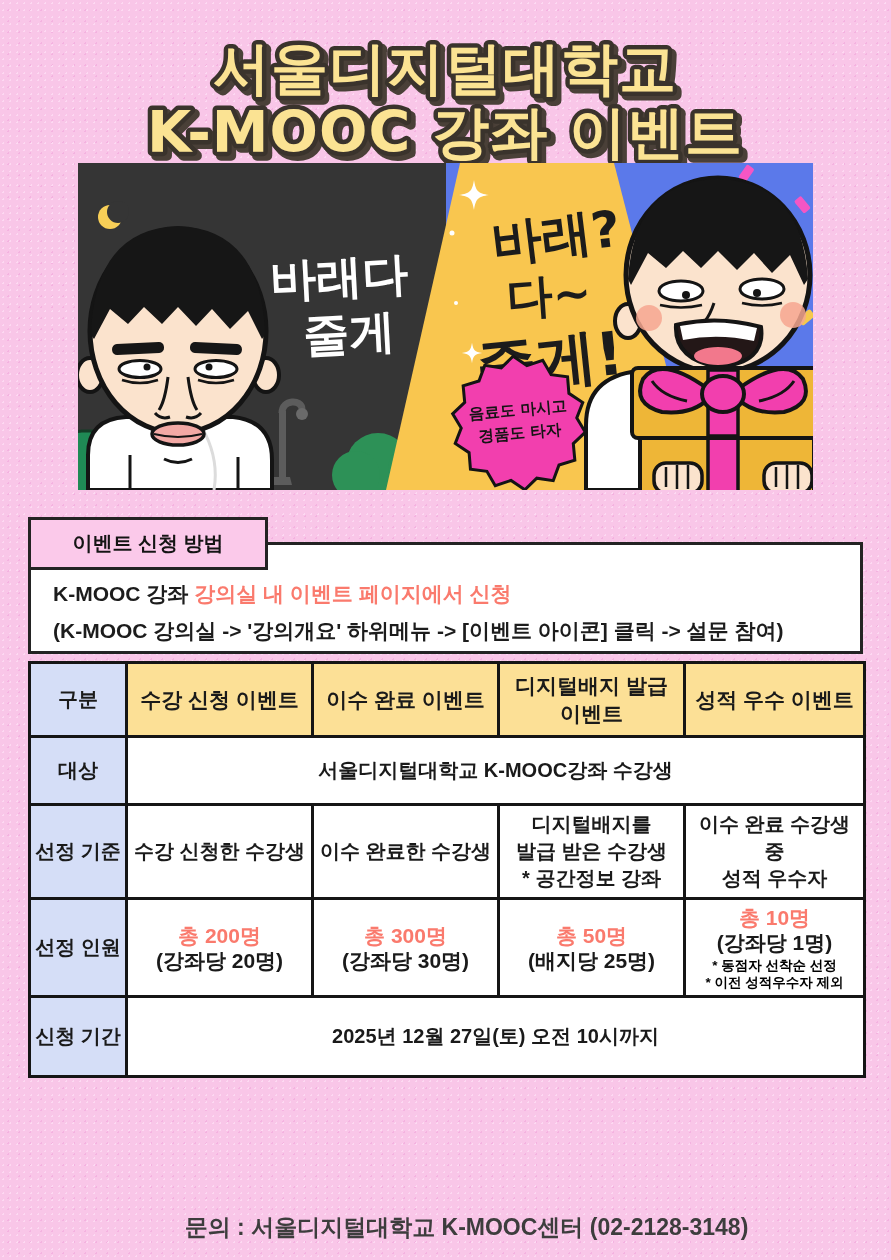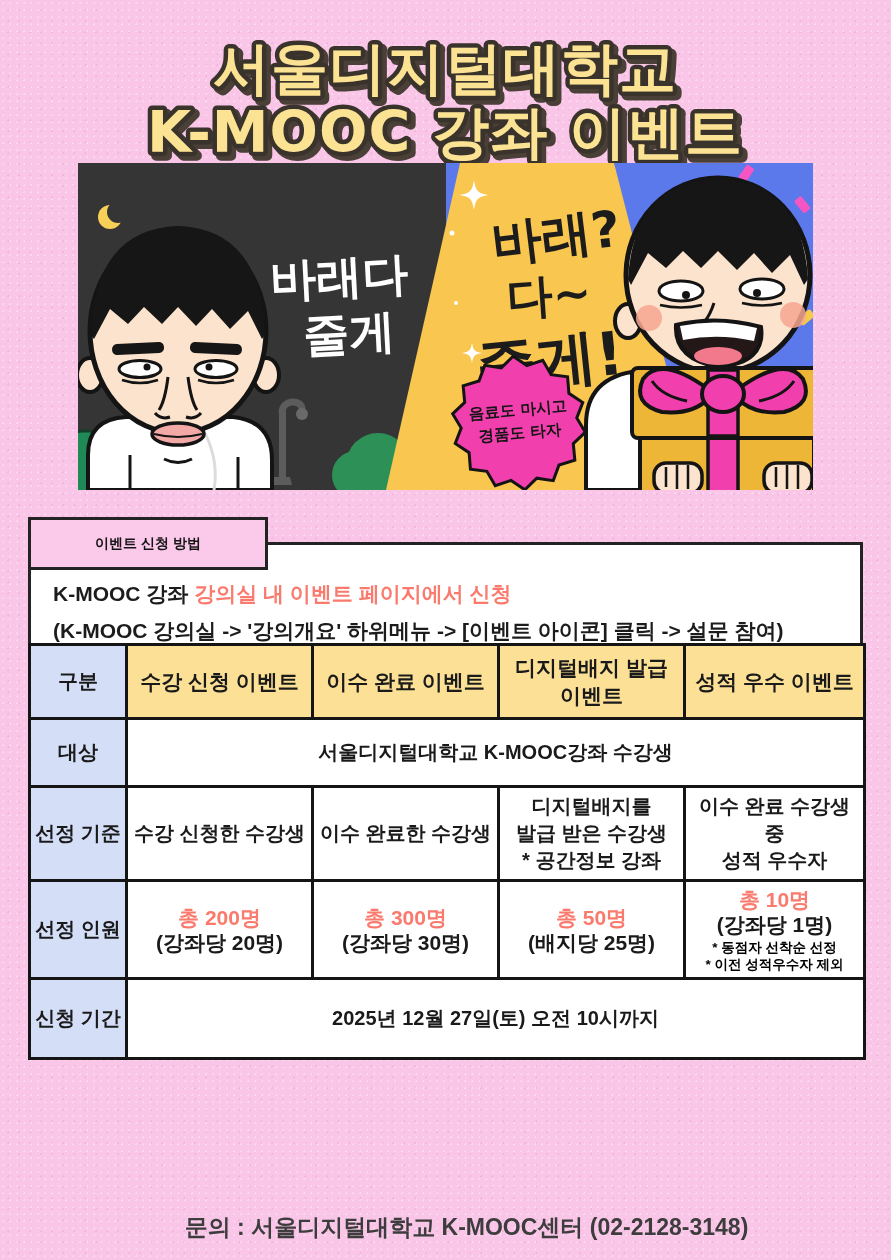--- a/index.html
+++ b/index.html
@@ -42,27 +42,27 @@
   .method-box{
     position:absolute; left:28px; top:542px; width:835px; height:112px;
     background:#ffffff; border:3px solid #232323;
     padding:30px 22px 0 22px; font-size:21px; font-weight:bold; color:#1c1c1c;
     line-height:37px;
   }
   .method-label{
     position:absolute; left:28px; top:517px; width:240px; height:53px;
     background:#fbc9ea; border:3px solid #232323; z-index:2;
     display:flex; align-items:center; justify-content:center;
-    font-size:14px; font-weight:bold; color:#141414;
+    font-size:20px; font-weight:bold; color:#141414;
   }
   .accent{ color:#fa7a6d; }
 
   
   .info-table{
-    position:absolute; left:28px; top:643px; width:835px;
+    position:absolute; left:28px; top:661px; width:835px;
     border-collapse:collapse; table-layout:fixed;
     font-weight:bold; color:#1a1a1a; text-align:center;
   }
   .info-table td{ border:3px solid #151515; padding:2px 4px; }
   .info-table .lbl{ background:#d5def7; font-size:20px; }
   .info-table .hd{ background:#fce096; font-size:21px; }
   .r-head td{ height:74px; }
   .r-target td{ height:68px; }
   .r-criteria td{ height:94px; }
   .r-count td{ height:98px; }

